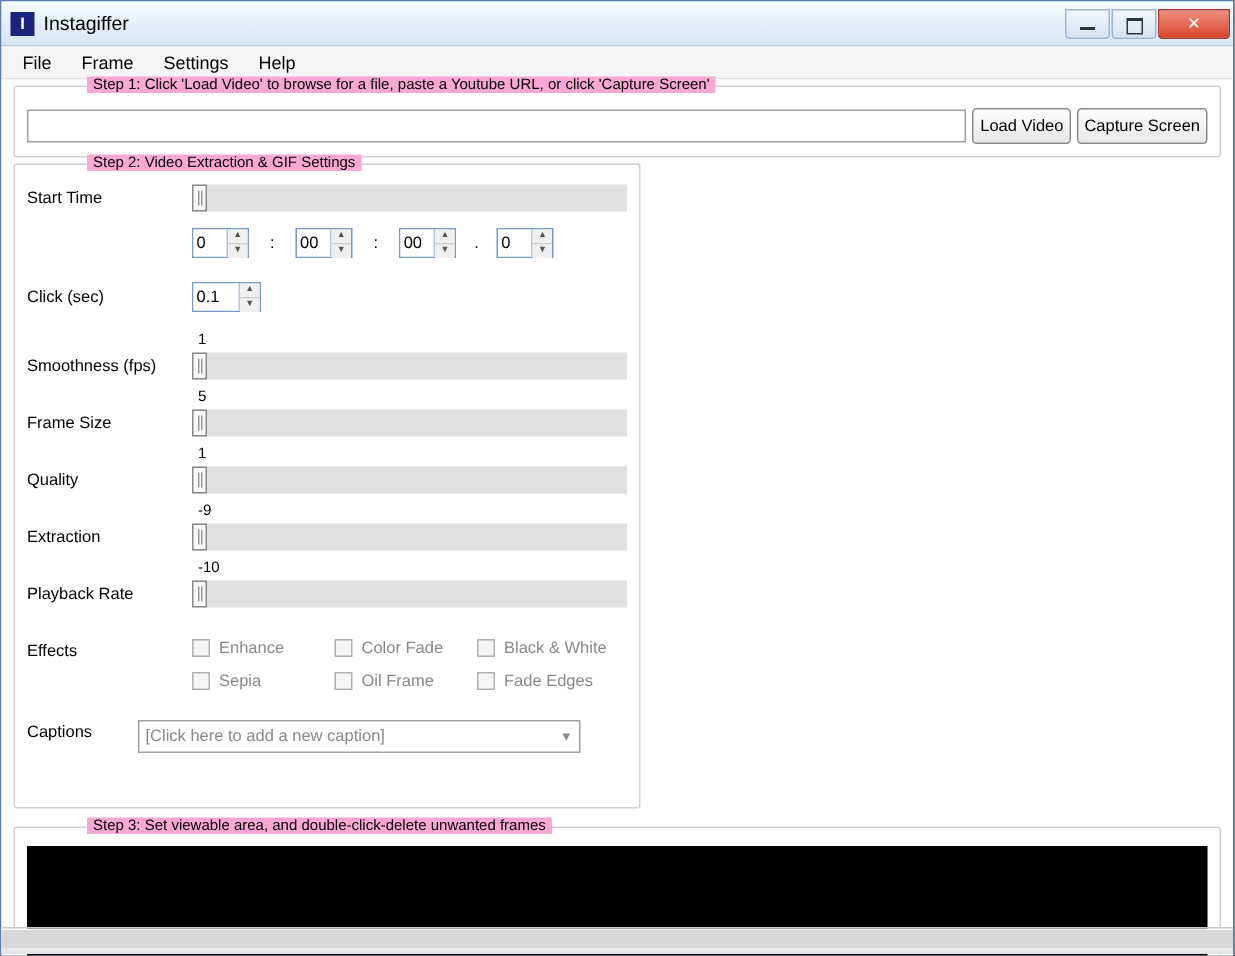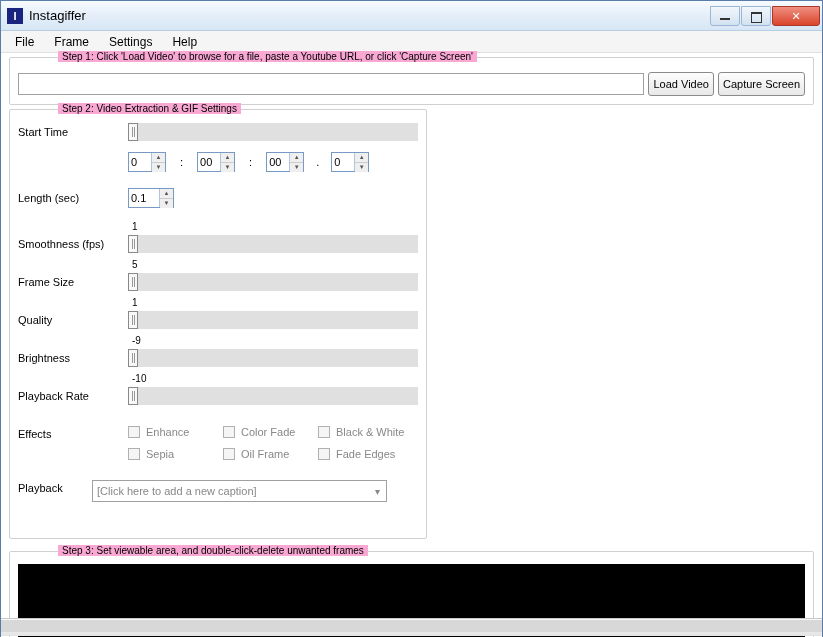--- a/index.html
+++ b/index.html
@@ -150,21 +150,21 @@
             <div class="spinner">
               <input value="0" style="">
               <div class="spinner-arrows">
                   <div class="sp-up">▲</div>
                   <div class="sp-down">▼</div>
                 </div>
             </div>
           </div>
 
           <div class="settings-row length-spinner" style="margin-bottom:22px">
-            <div class="settings-label">Length (sec)</div>
+            <div class="settings-label">Click (sec)</div>
             <div class="spinner">
               <input value="0.1" style="">
               <div class="spinner-arrows">
                   <div class="sp-up">▲</div>
                   <div class="sp-down">▼</div>
                 </div>
             </div>
           </div>
 
           <div class="settings-row">
@@ -191,21 +191,21 @@
             <div class="settings-label">Quality</div>
             <div class="settings-control">
               <div class="slider-value">1</div>
               <div class="slider-track">
                   <div class="slider-thumb"></div>
                 </div>
             </div>
           </div>
 
           <div class="settings-row">
-            <div class="settings-label">Brightness</div>
+            <div class="settings-label">Extraction</div>
             <div class="settings-control">
               <div class="slider-value">-9</div>
               <div class="slider-track">
                   <div class="slider-thumb"></div>
                 </div>
             </div>
           </div>
 
           <div class="settings-row">
             <div class="settings-label">Playback Rate</div>
@@ -241,21 +241,21 @@
                 <div class="chk"></div>
                 <span>Oil Frame</span>
               </div>
             <div class="checkbox-item">
                 <div class="chk"></div>
                 <span>Fade Edges</span>
               </div>
           </div>
 
           <div class="settings-row" style="margin-top:6px;margin-bottom:4px">
-            <div class="settings-label">Playback</div>
+            <div class="settings-label">Captions</div>
           </div>
           <div class="caption-select" style="margin-top:-24px">
             <span>[Click here to add a new caption]</span>
           </div>
         </div>
       </div>
 
       <div class="col-right">
         <div class="fieldset step3-fieldset">
           <div class="fieldset-legend">Step 3: Set viewable area, and double-click-delete unwanted frames</div>

